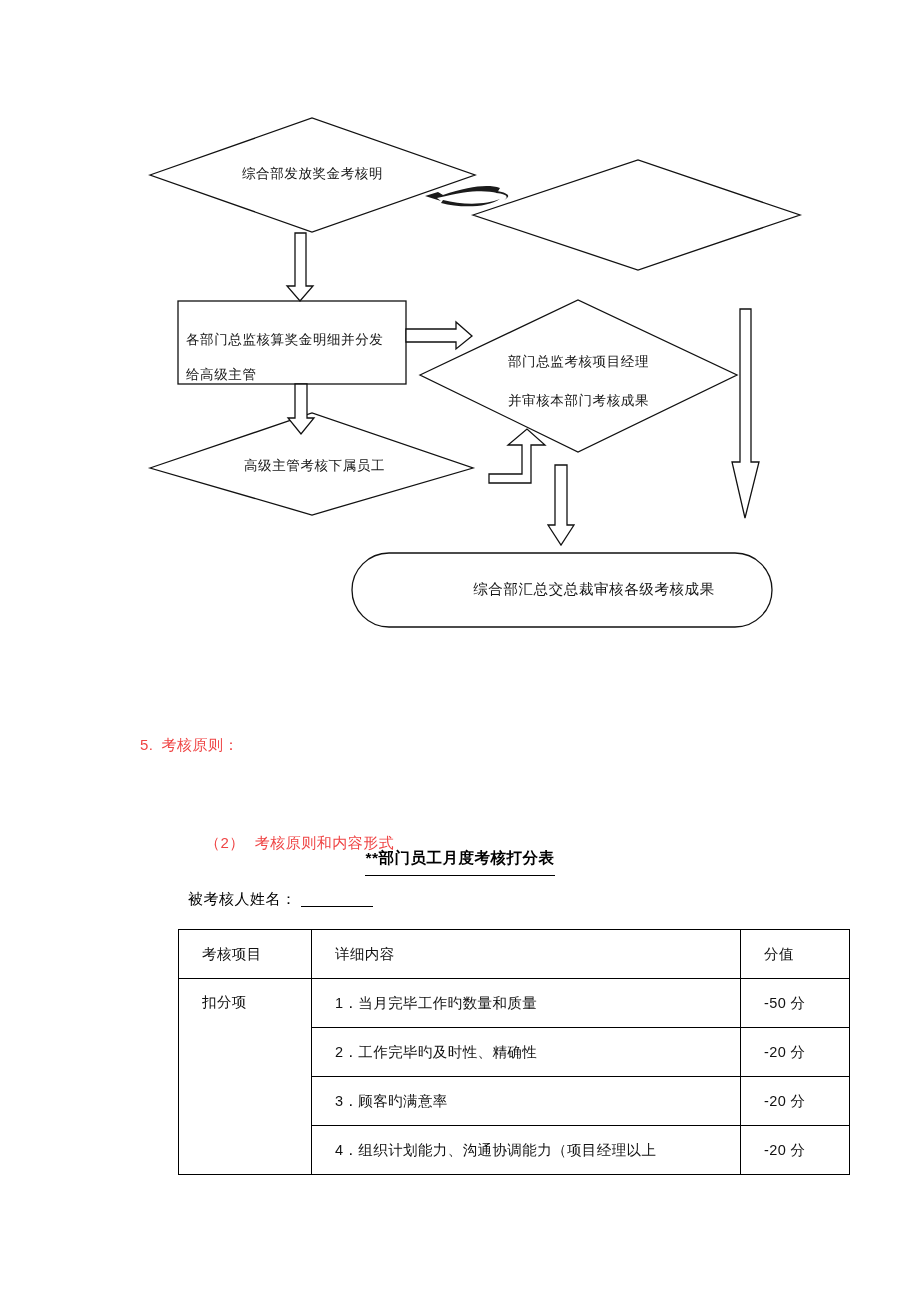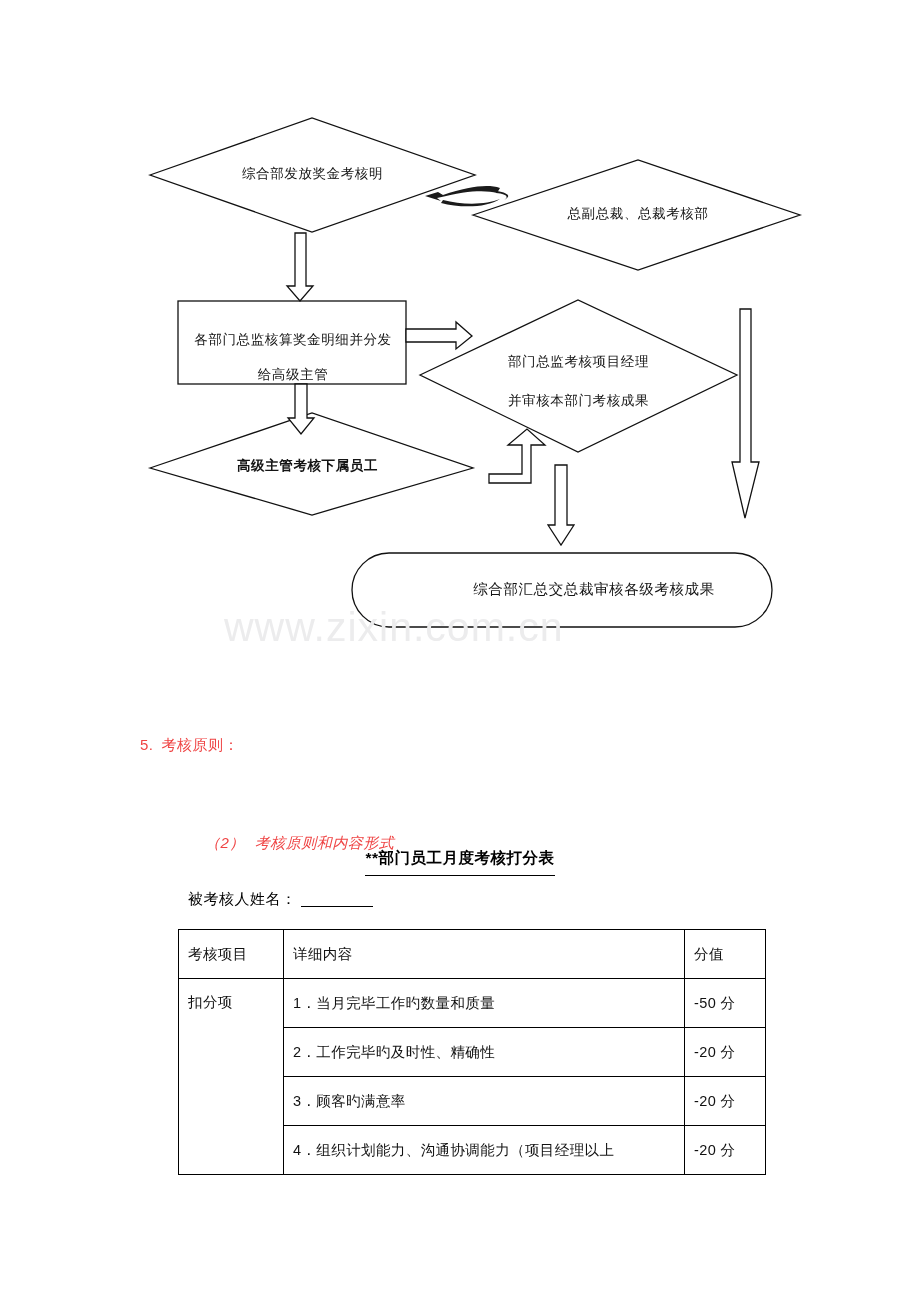--- a/index.html
+++ b/index.html
@@ -69,21 +69,20 @@
     top: 700px;
   }
   #item-5 .num { margin-right: 8px; }
   #sub-1 {
     left: 205px;
     top: 748px;
   }
   #sub-2 {
     left: 205px;
     top: 798px;
-    font-style: italic;
   }
   .sub-num { margin-right: 10px; }
 
   
   #table-title {
     position: absolute;
     left: 0;
     top: 848px;
     width: 920px;
     text-align: center;
@@ -120,21 +119,21 @@
     left: 178px;
     top: 929px;
     width: 530px;
     border-collapse: collapse;
     table-layout: fixed;
   }
   #score-table td {
     border: 1px solid #000000;
     font-size: 14.5px;
     letter-spacing: 0.4px;
-    padding: 0 9px;
+    padding: 0 23px;
     height: 48px;
     vertical-align: middle;
     color: #111;
     white-space: nowrap;
     overflow: hidden;
   }
   .col-item   { width: 86px; }
   .col-detail { width: 382px; }
   .col-score  { width: 62px; }
   .cell-merge { vertical-align: top !important; padding-top: 14px !important; }
@@ -186,43 +185,39 @@
 
     <g fill="#fff" stroke="#111" stroke-width="1.3">
       <path d="M 740,309 L 751,309 L 751,462 L 759,462 L 745,518 L 732,462 L 740,462 Z"></path>
     </g>
   </svg>
 
   <div class="flow-label" style="left:150px; top:167px; width:325px;">
     <span>综合部发放奖金考核明</span>
   </div>
 
-  <div class="flow-label" style="left:475px; top:207px; width:326px;">
-    <span>总副总裁、总裁考核部</span>
-  </div>
-
-  <div class="flow-label" style="left:186px; top:333px; width:214px; text-align:center;">
+
+  <div class="flow-label" style="left:186px; top:333px; width:214px; text-align:left;">
     <div style="margin-bottom:20px;">各部门总监核算奖金明细并分发</div>
     <div>给高级主管</div>
   </div>
 
   <div class="flow-label" style="left:420px; top:355px; width:317px;">
     <div style="margin-bottom:24px;">部门总监考核项目经理</div>
     <div>并审核本部门考核成果</div>
   </div>
 
-  <div class="flow-label" style="left:146px; top:459px; width:323px;font-weight:bold;">
+  <div class="flow-label" style="left:153px; top:459px; width:323px;">
     <span>高级主管考核下属员工</span>
   </div>
 
   <div class="flow-label" style="left:352px; top:582px; width:484px; font-size:14.5px;">
     <span>综合部汇总交总裁审核各级考核成果</span>
   </div>
 
-  <div id="watermark">www.zixin.com.cn</div>
 
   <div class="body-text" id="item-5">
     <span class="num">5.</span><span>考核原则：</span>
   </div>
 
 
   <div class="body-text" id="sub-2">
     <span class="sub-num">（2）</span><span>考核原则和内容形式</span>
   </div>
 

